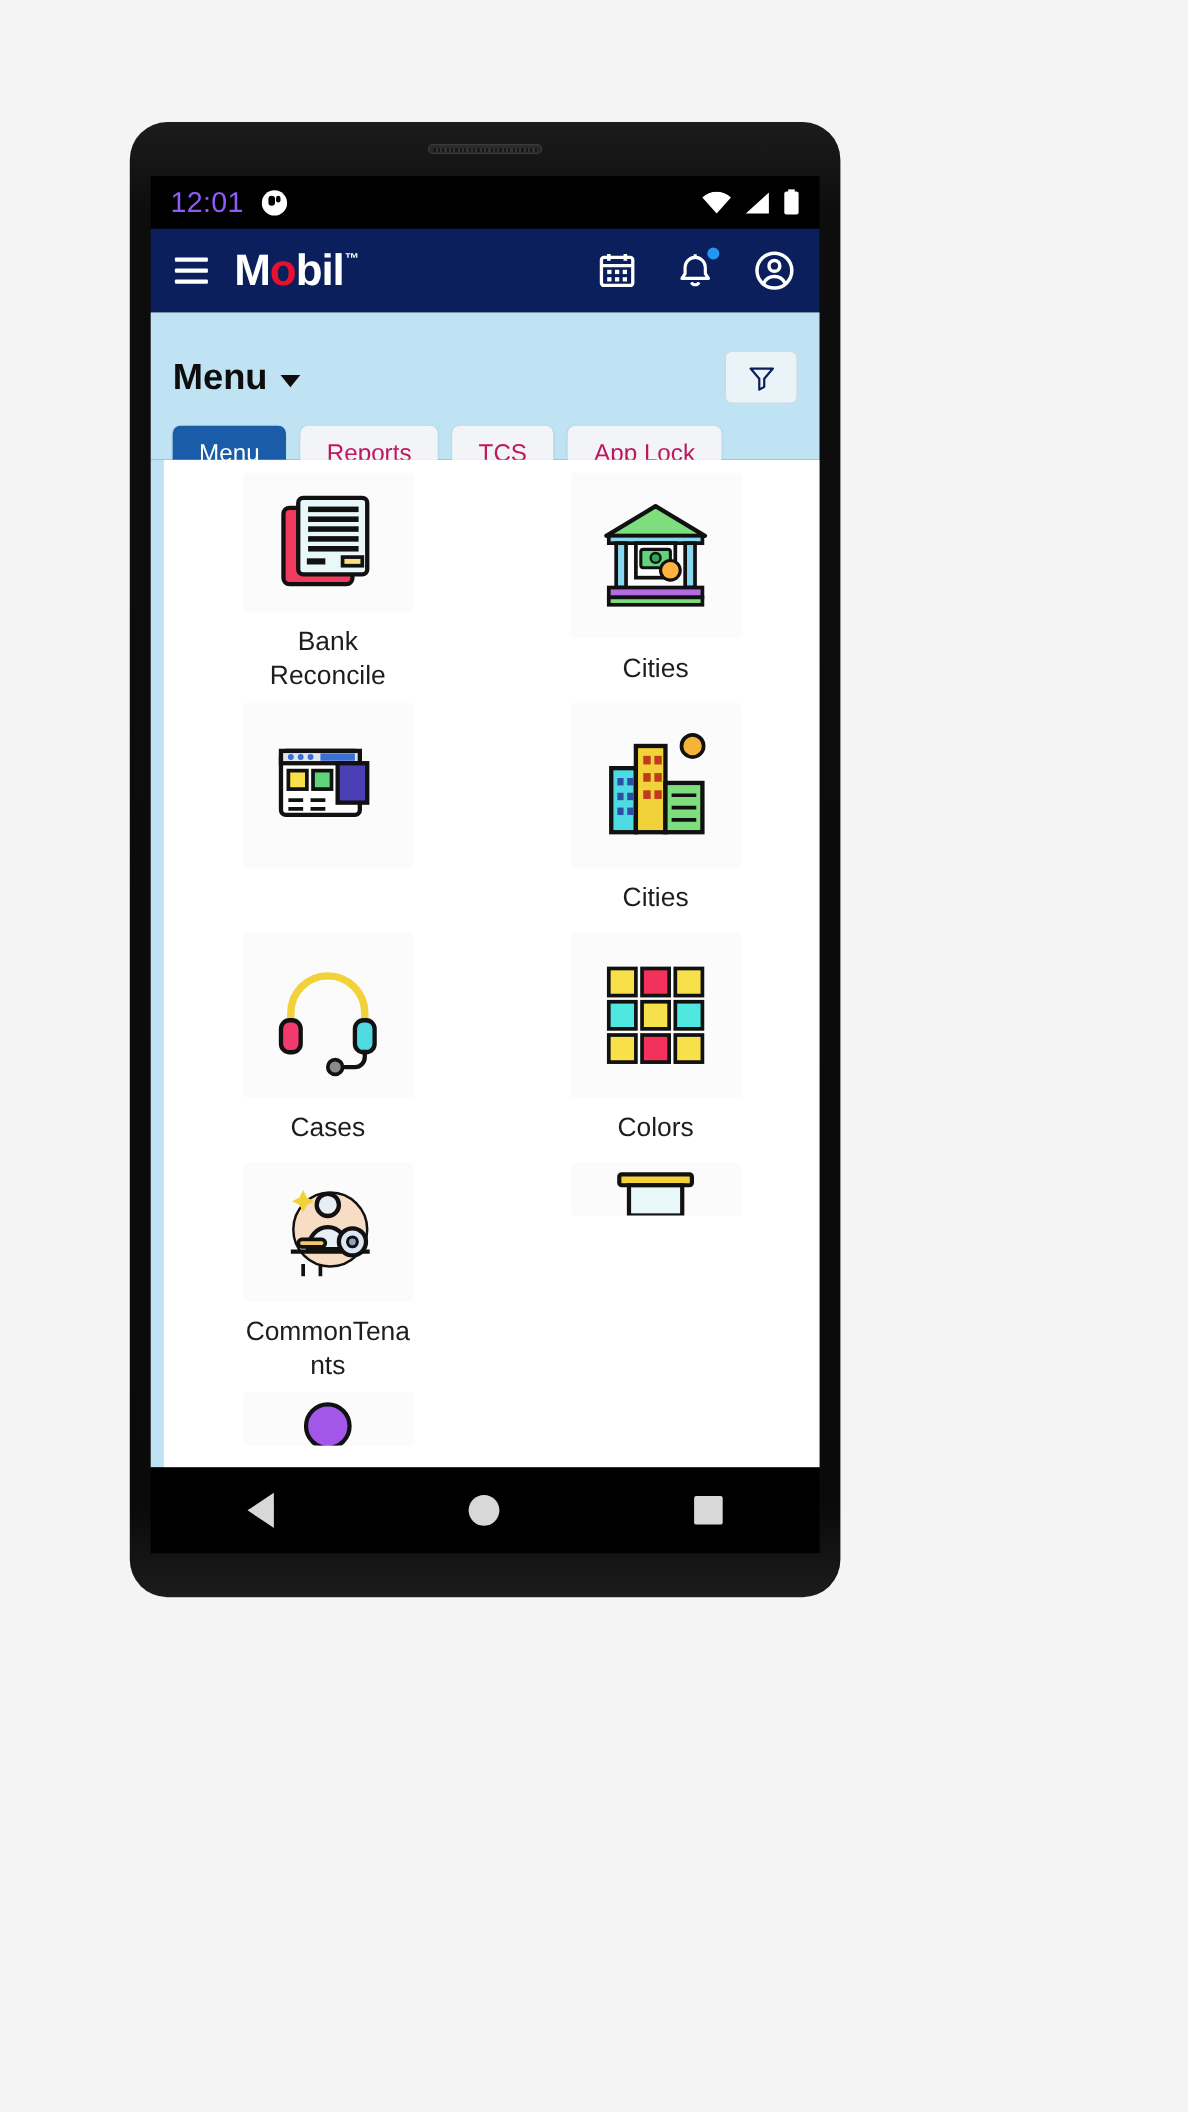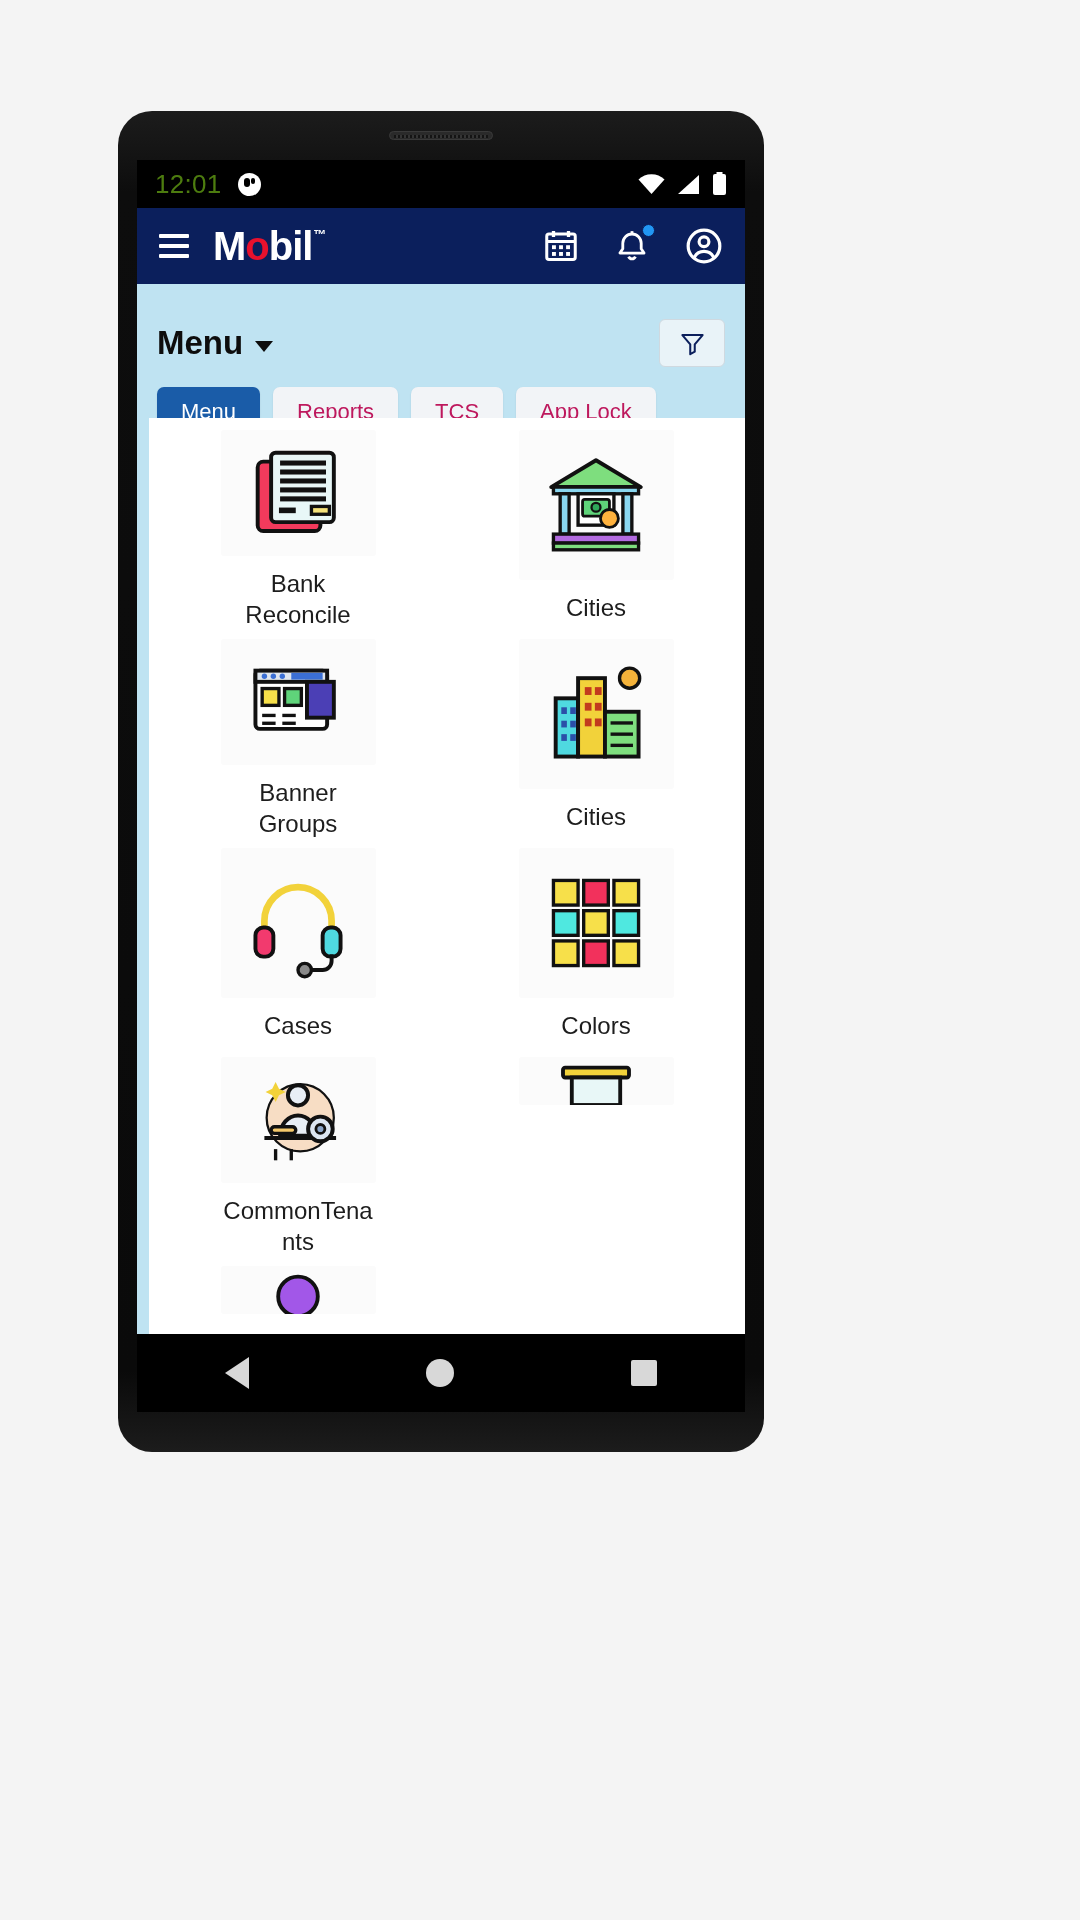--- a/index.html
+++ b/index.html
@@ -32,21 +32,21 @@
 
   
   #status-bar {
     position: absolute;
     left: 137px; top: 160px;
     width: 608px; height: 48px;
     background: #000;
     display: flex; align-items: center;
     padding: 0 18px;
   }
-  #status-clock { color:#4d7c0f; font-size:26px; font-weight:400; letter-spacing:.3px; }
+  #status-clock { color:#8b5cf6; font-size:26px; font-weight:400; letter-spacing:.3px; }
   #status-left-icons { display:flex; align-items:center; gap:14px; margin-left:16px; }
   #status-right-icons { margin-left:auto; display:flex; align-items:center; gap:11px; }
 
   .owl-badge {
     width:23px; height:23px; border-radius:50%;
     background:#fff; position:relative;
   }
   .owl-badge::before{
     content:""; position:absolute; left:6px; top:5px;
     width:6px; height:9px; border-radius:3px; background:#000;
@@ -311,21 +311,20 @@
         <rect x="38" y="38" width="15" height="15" fill="#5fd47a" stroke="#111" stroke-width="3"></rect>
         <rect x="58" y="32" width="24" height="32" fill="#4b3fb5" stroke="#111" stroke-width="3.5"></rect>
         <g stroke="#111" stroke-width="3">
               <line x1="18" y1="62" x2="30" y2="62"></line>
               <line x1="36" y1="62" x2="48" y2="62"></line>
         <line x1="18" y1="69" x2="30" y2="69"></line>
               <line x1="36" y1="69" x2="48" y2="69"></line>
             </g>
           </svg>
         </div>
-        <div class="cell-label">Banner Groups</div>
       </div>
       <div class="grid-cell">
         <div class="cell-icon-box">
           <svg width="112" height="112" viewBox="0 0 100 100">
             <circle cx="80" cy="18" r="9" fill="#f5b33a" stroke="#111" stroke-width="3"></circle>
         <rect x="14" y="36" width="20" height="52" fill="#4fd9e0" stroke="#111" stroke-width="3.5"></rect>
         <rect x="34" y="18" width="24" height="70" fill="#f2d23a" stroke="#111" stroke-width="3.5"></rect>
         <rect x="58" y="48" width="30" height="40" fill="#7ede7e" stroke="#111" stroke-width="3.5"></rect>
         <g fill="#2b4fa8">
               <rect x="19" y="44" width="5" height="6"></rect>

